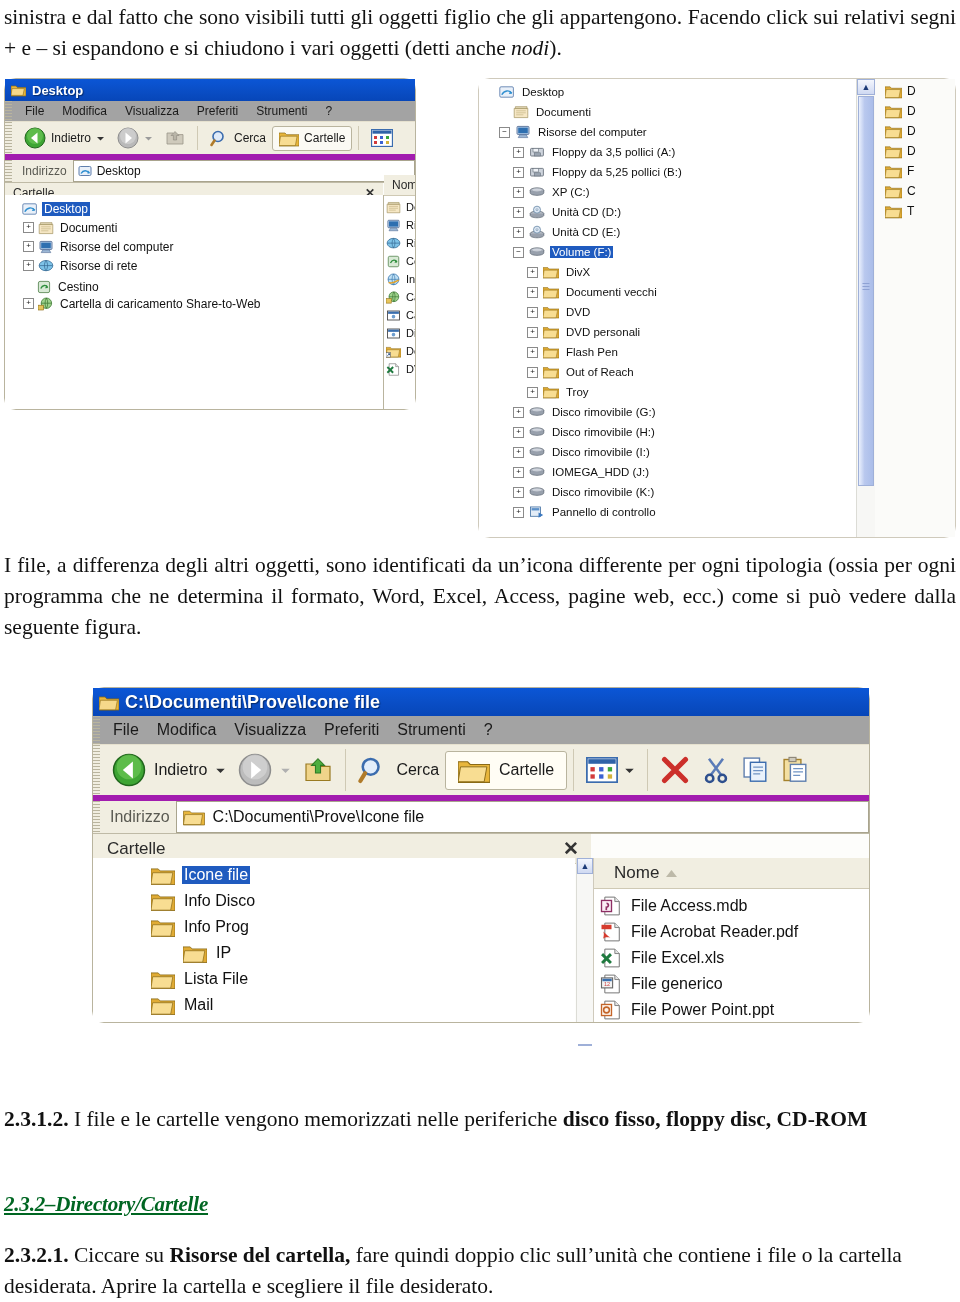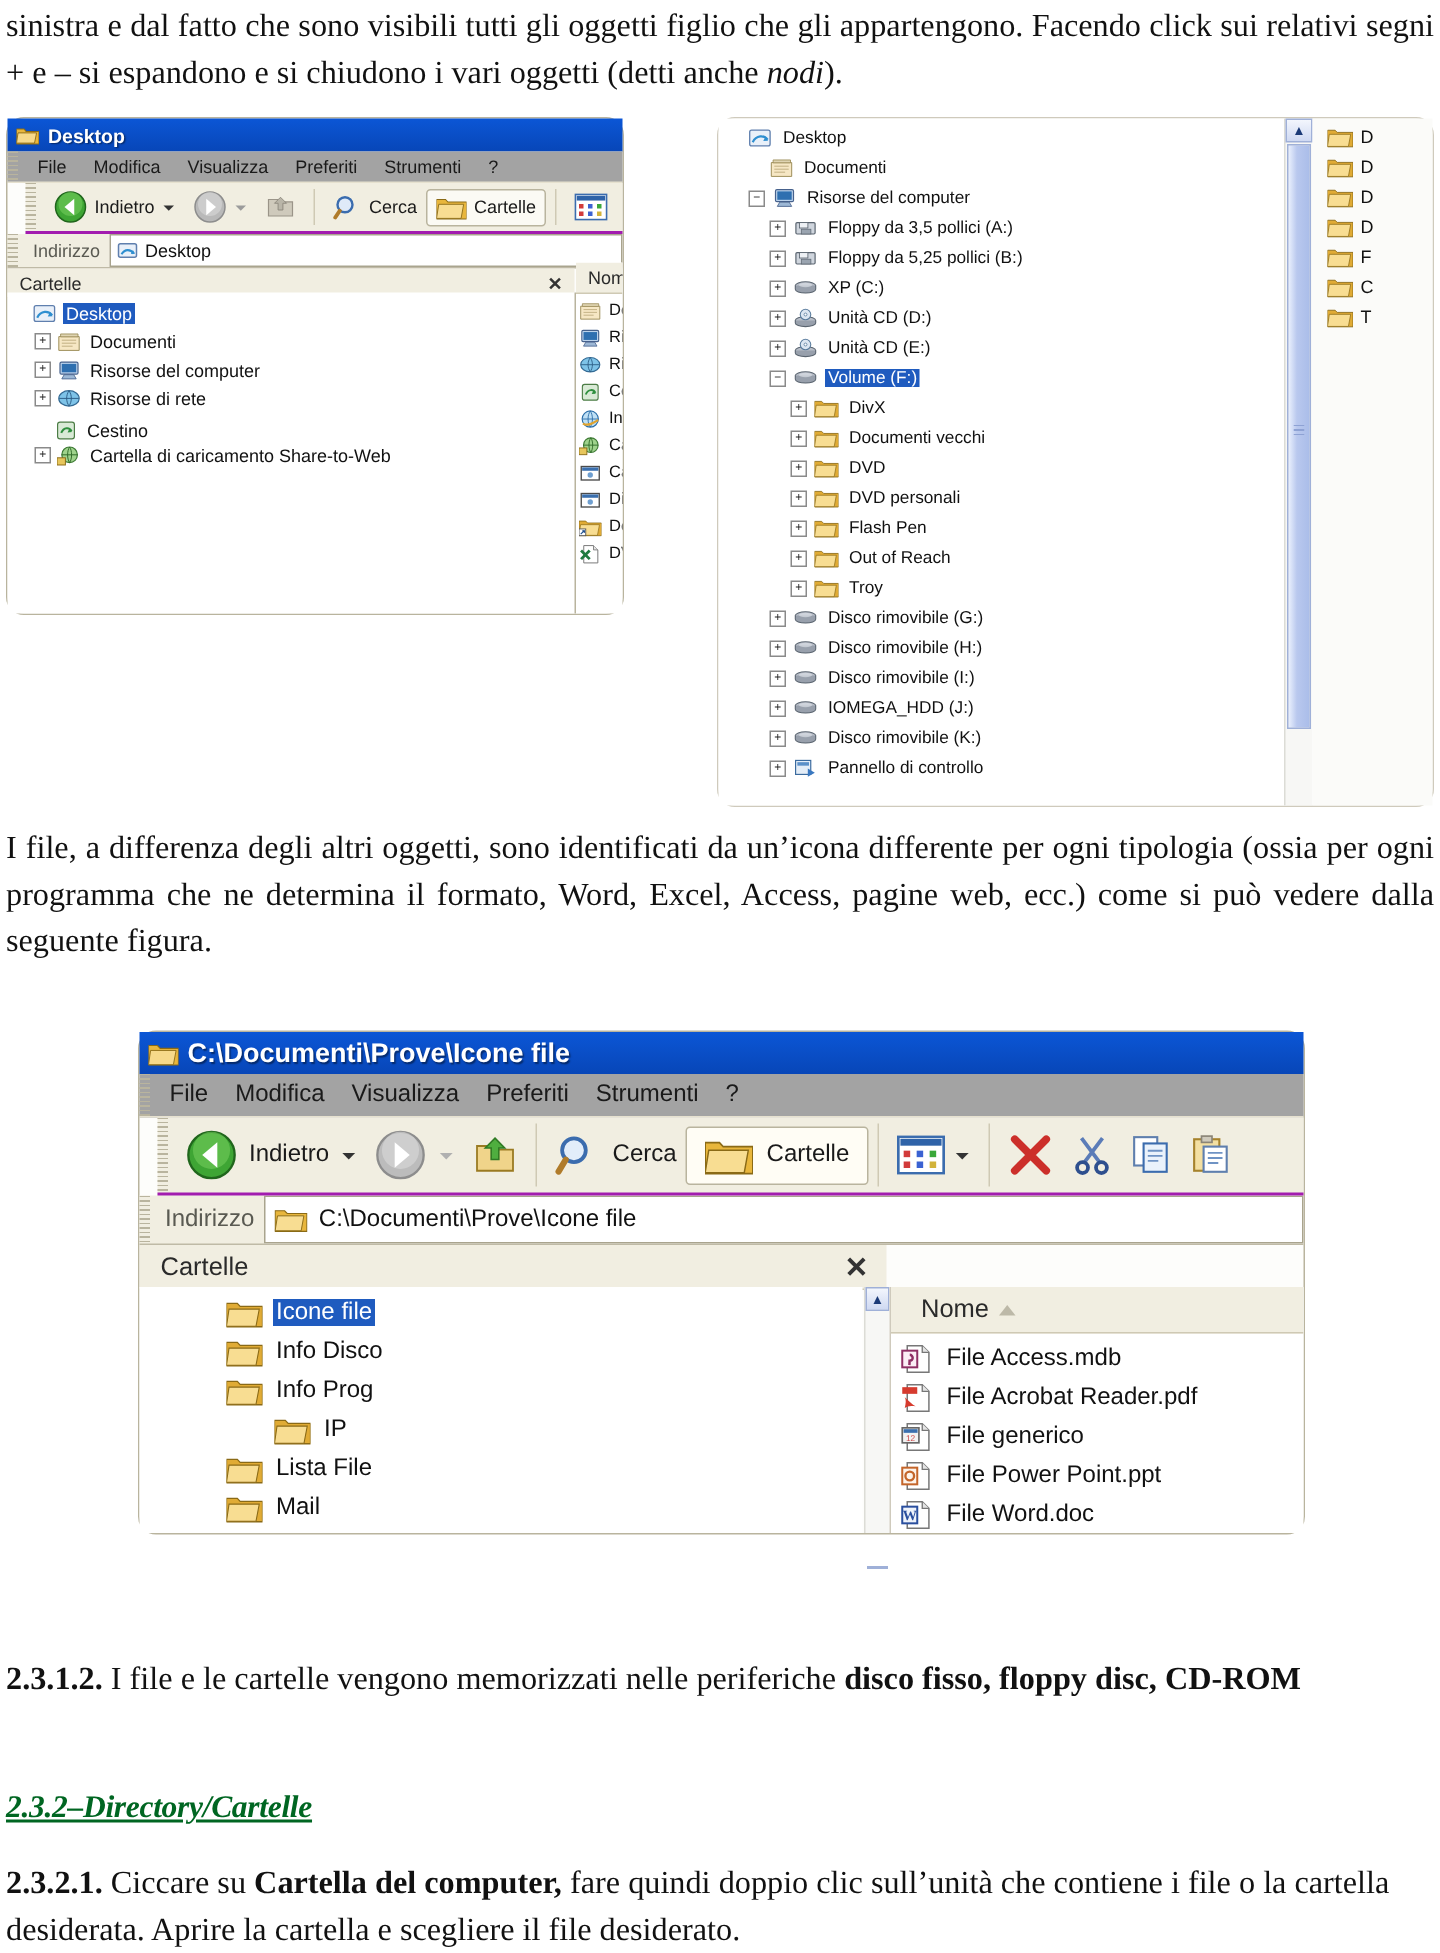--- a/index.html
+++ b/index.html
@@ -38,21 +38,21 @@
     font-family:"Liberation Sans",sans-serif;color:#1a1a1a;
     border-bottom:1px solid #e6e1cf;
   }
   .menubar .grip{width:7px;align-self:stretch;
     background:repeating-linear-gradient(to bottom,#b9b49e 0 1px,transparent 1px 3px);
     margin-right:4px;}
   .menubar .mi{padding:2px 9px;white-space:nowrap;}
   .toolbar{
     background:#f1eee1;display:flex;align-items:center;
     font-family:"Liberation Sans",sans-serif;color:#1a1a1a;
-    border-bottom:2px solid #a21caf;position:relative;margin-left:12px;
+    border-bottom:6px solid #a21caf;position:relative;
   }
   .toolbar .grip{width:7px;align-self:stretch;
     background:repeating-linear-gradient(to bottom,#b9b49e 0 1px,transparent 1px 3px);
     margin-right:6px;}
   .tbtn{display:flex;align-items:center;gap:5px;padding:3px 6px;white-space:nowrap;}
   .tbtn.framed{border:1px solid #b9b49e;background:#fbfaf4;border-radius:3px;}
   .sep{width:1px;align-self:stretch;margin:4px 6px;background:#cfc9b4;}
   .addrbar{
     background:#f1eee1;display:flex;align-items:center;
     font-family:"Liberation Sans",sans-serif;color:#3b3b3b;
@@ -1007,20 +1007,30 @@
                 <path d="M2.5 8.5c2.5 2.2 4.5 4.5 6.5 5.5-3-.5-5-.2-6.5 1 .6-2.8 1-4.8 0-6.5z" fill="#d63b2e"></path>
               </svg>
             </span>
             <span class="lbl">File Acrobat Reader.pdf</span>
           </div>
           <div class="row" style="height: 26px; gap: 6px;">
             <span class="ic">
               <svg width="23" height="20" viewBox="0 0 20 18">
                 <path d="M4 1h9l4 4v12H4z" fill="#fff" stroke="#777" stroke-width=".9"></path>
                 <path d="M13 1v4h4" fill="#e4e4e4" stroke="#777" stroke-width=".8"></path>
+                <path d="M1.5 5.5l8 8M9.5 5.5l-8 8" stroke="#1f7a3f" stroke-width="2.6"></path>
+              </svg>
+            </span>
+            <span class="lbl">File Excel.xls</span>
+          </div>
+          <div class="row" style="height: 26px; gap: 6px;">
+            <span class="ic">
+              <svg width="23" height="20" viewBox="0 0 20 18">
+                <path d="M4 1h9l4 4v12H4z" fill="#fff" stroke="#777" stroke-width=".9"></path>
+                <path d="M13 1v4h4" fill="#e4e4e4" stroke="#777" stroke-width=".8"></path>
                 <rect x="1" y="3.5" width="10" height="9" fill="#f2f2f2" stroke="#666" stroke-width="1"></rect>
                 <rect x="1.8" y="4.3" width="8.4" height="2.2" fill="#3a6fae"></rect>
                 <text x="6" y="11.2" font-size="5" text-anchor="middle" fill="#c44" font-family="sans-serif">12</text>
               </svg>
             </span>
             <span class="lbl">File generico</span>
           </div>
           <div class="row" style="height: 26px; gap: 6px;">
             <span class="ic">
               <svg width="23" height="20" viewBox="0 0 20 18">
@@ -1059,16 +1069,16 @@
 
   <div class="para c" style="position:absolute;left:4px;top:1104px;width:952px;">
     <span class="bd">2.3.1.2.</span><span> I file e le cartelle vengono memorizzati nelle periferiche </span><span class="bd">disco fisso, floppy disc, CD-ROM</span>
   </div>
 
   <div style="position:absolute;left:4px;top:1192px;">
     <span class="green-head">2.3.2–Directory/Cartelle</span>
   </div>
 
   <div class="para c" style="position:absolute;left:4px;top:1240px;width:952px;">
-    <span class="bd">2.3.2.1.</span><span> Ciccare su </span><span class="bd">Cartella del computer,</span><span> fare quindi doppio clic sull’unità che contiene i file o la cartella desiderata. Aprire la cartella e scegliere il file desiderato.</span>
+    <span class="bd">2.3.2.1.</span><span> Ciccare su </span><span class="bd">Risorse del cartella,</span><span> fare quindi doppio clic sull’unità che contiene i file o la cartella desiderata. Aprire la cartella e scegliere il file desiderato.</span>
   </div>
 
 </div>
 
 </body></html>

